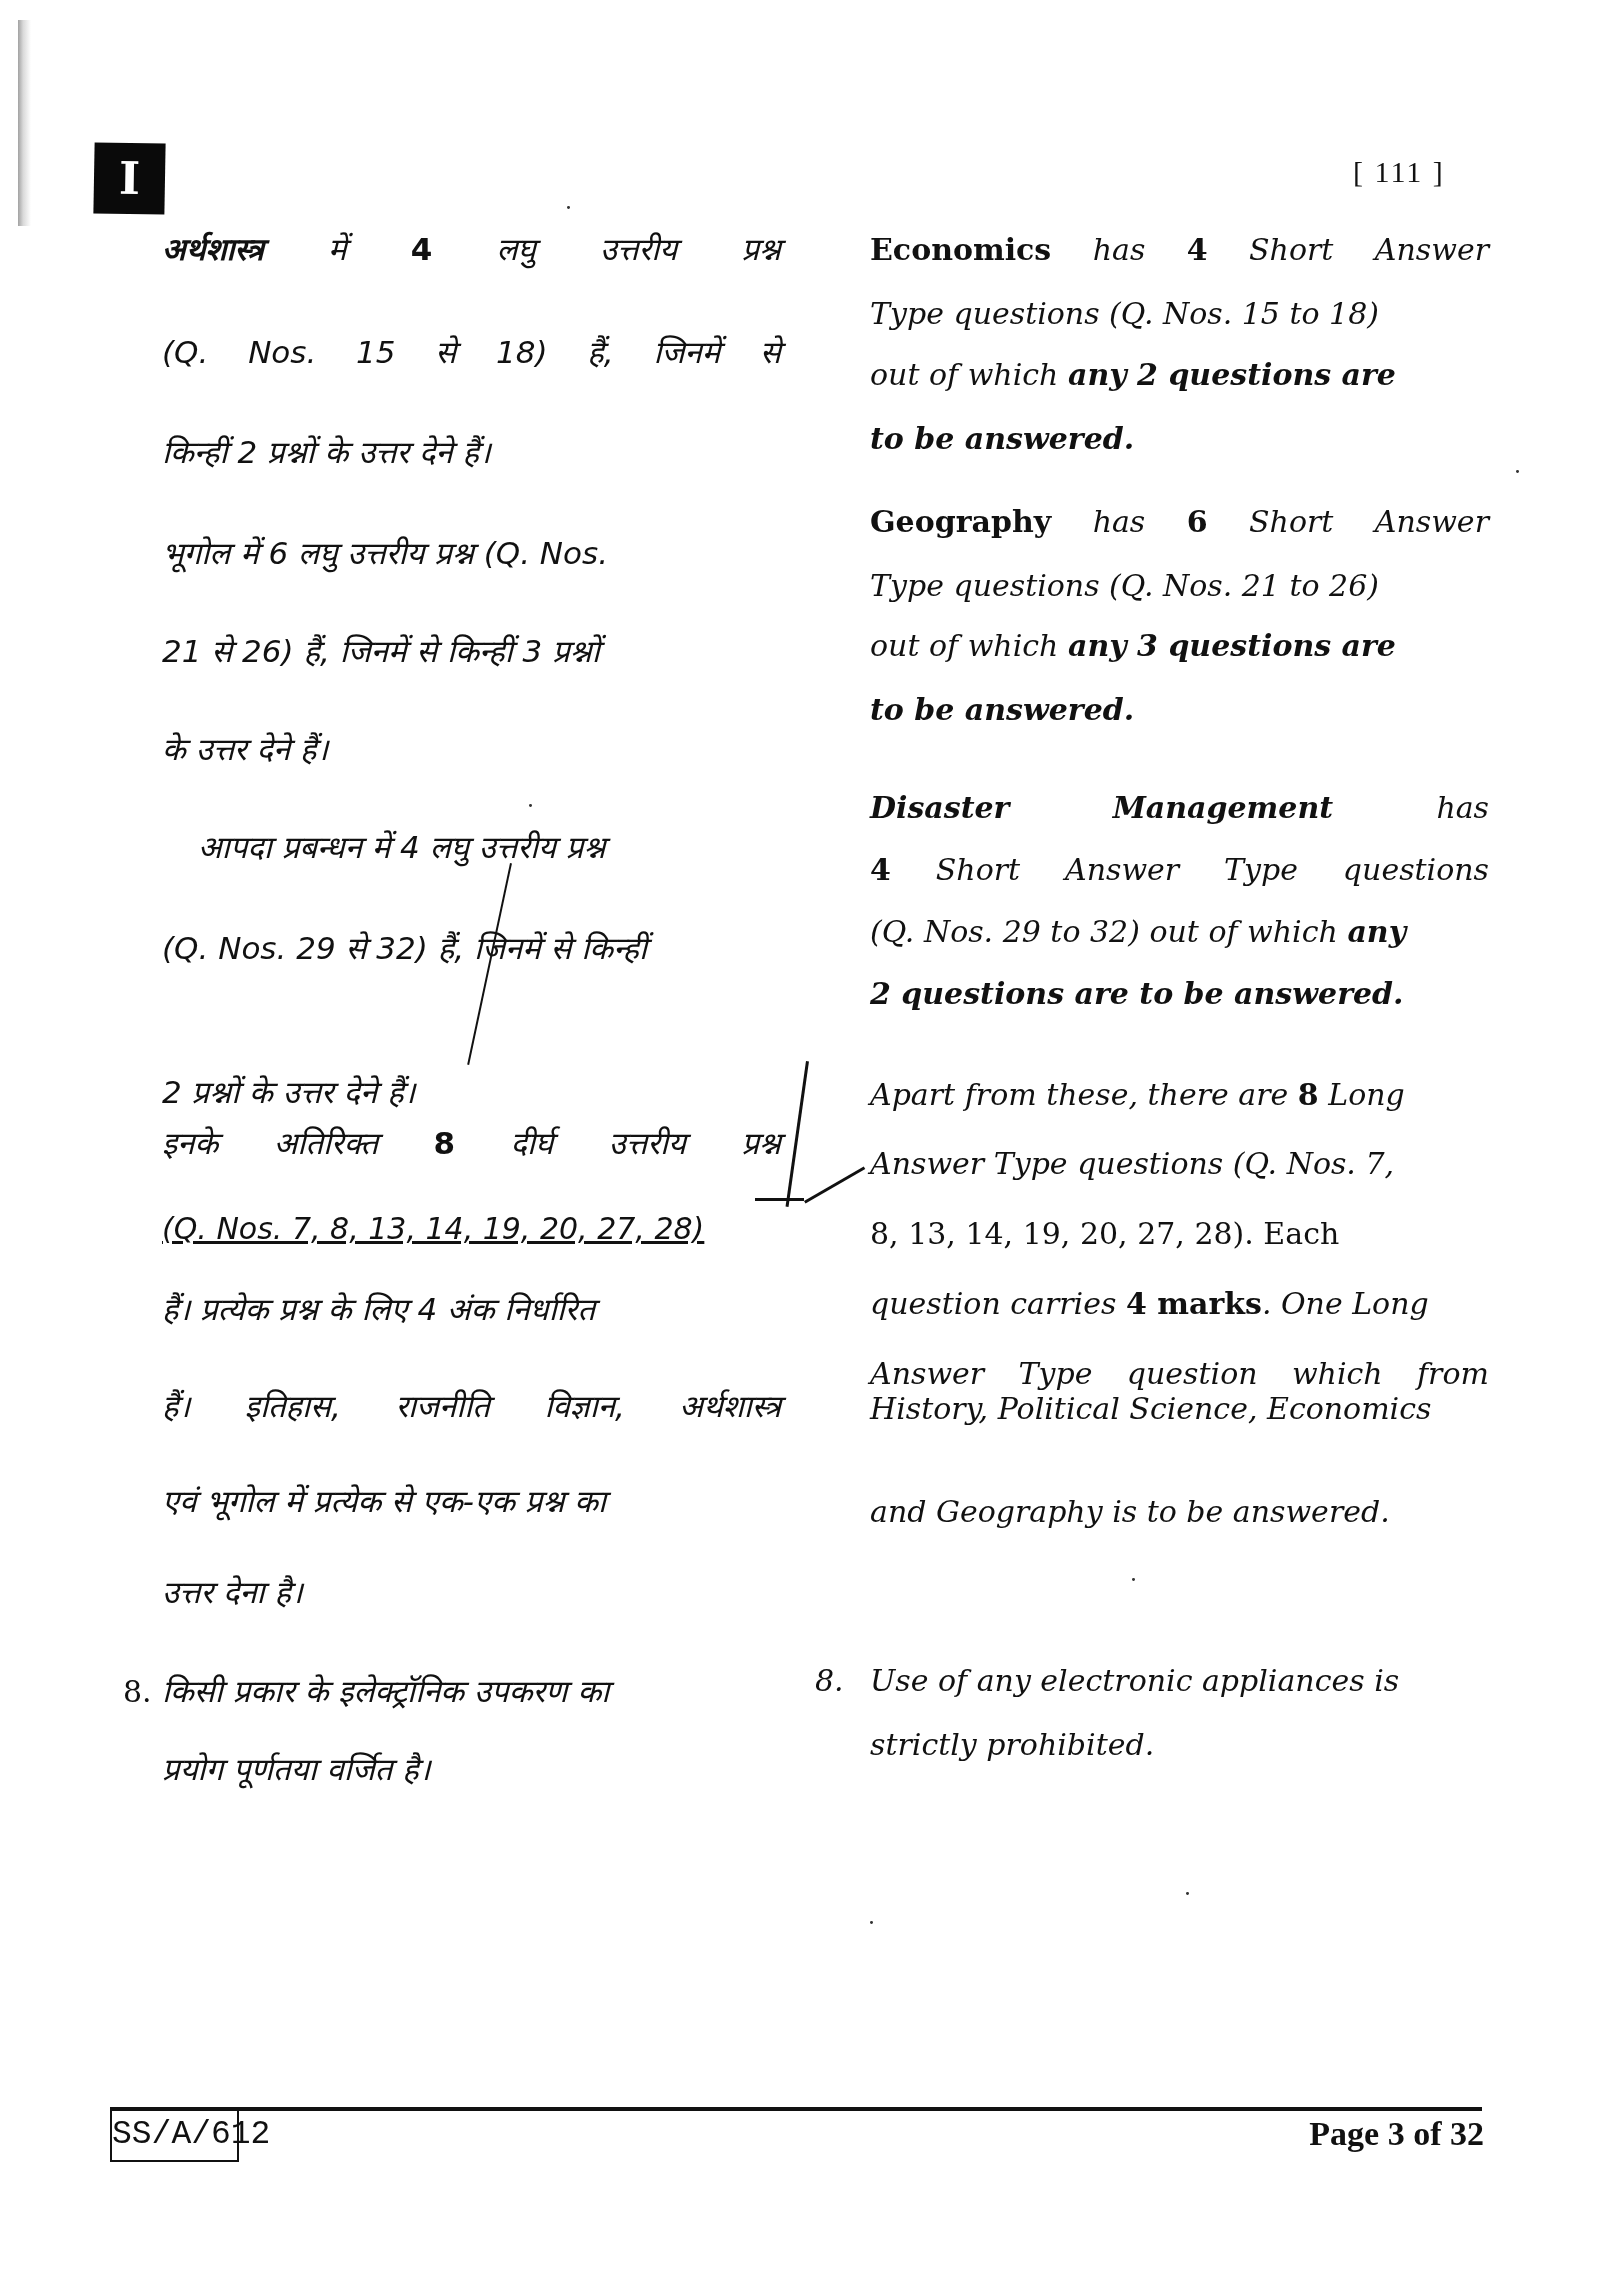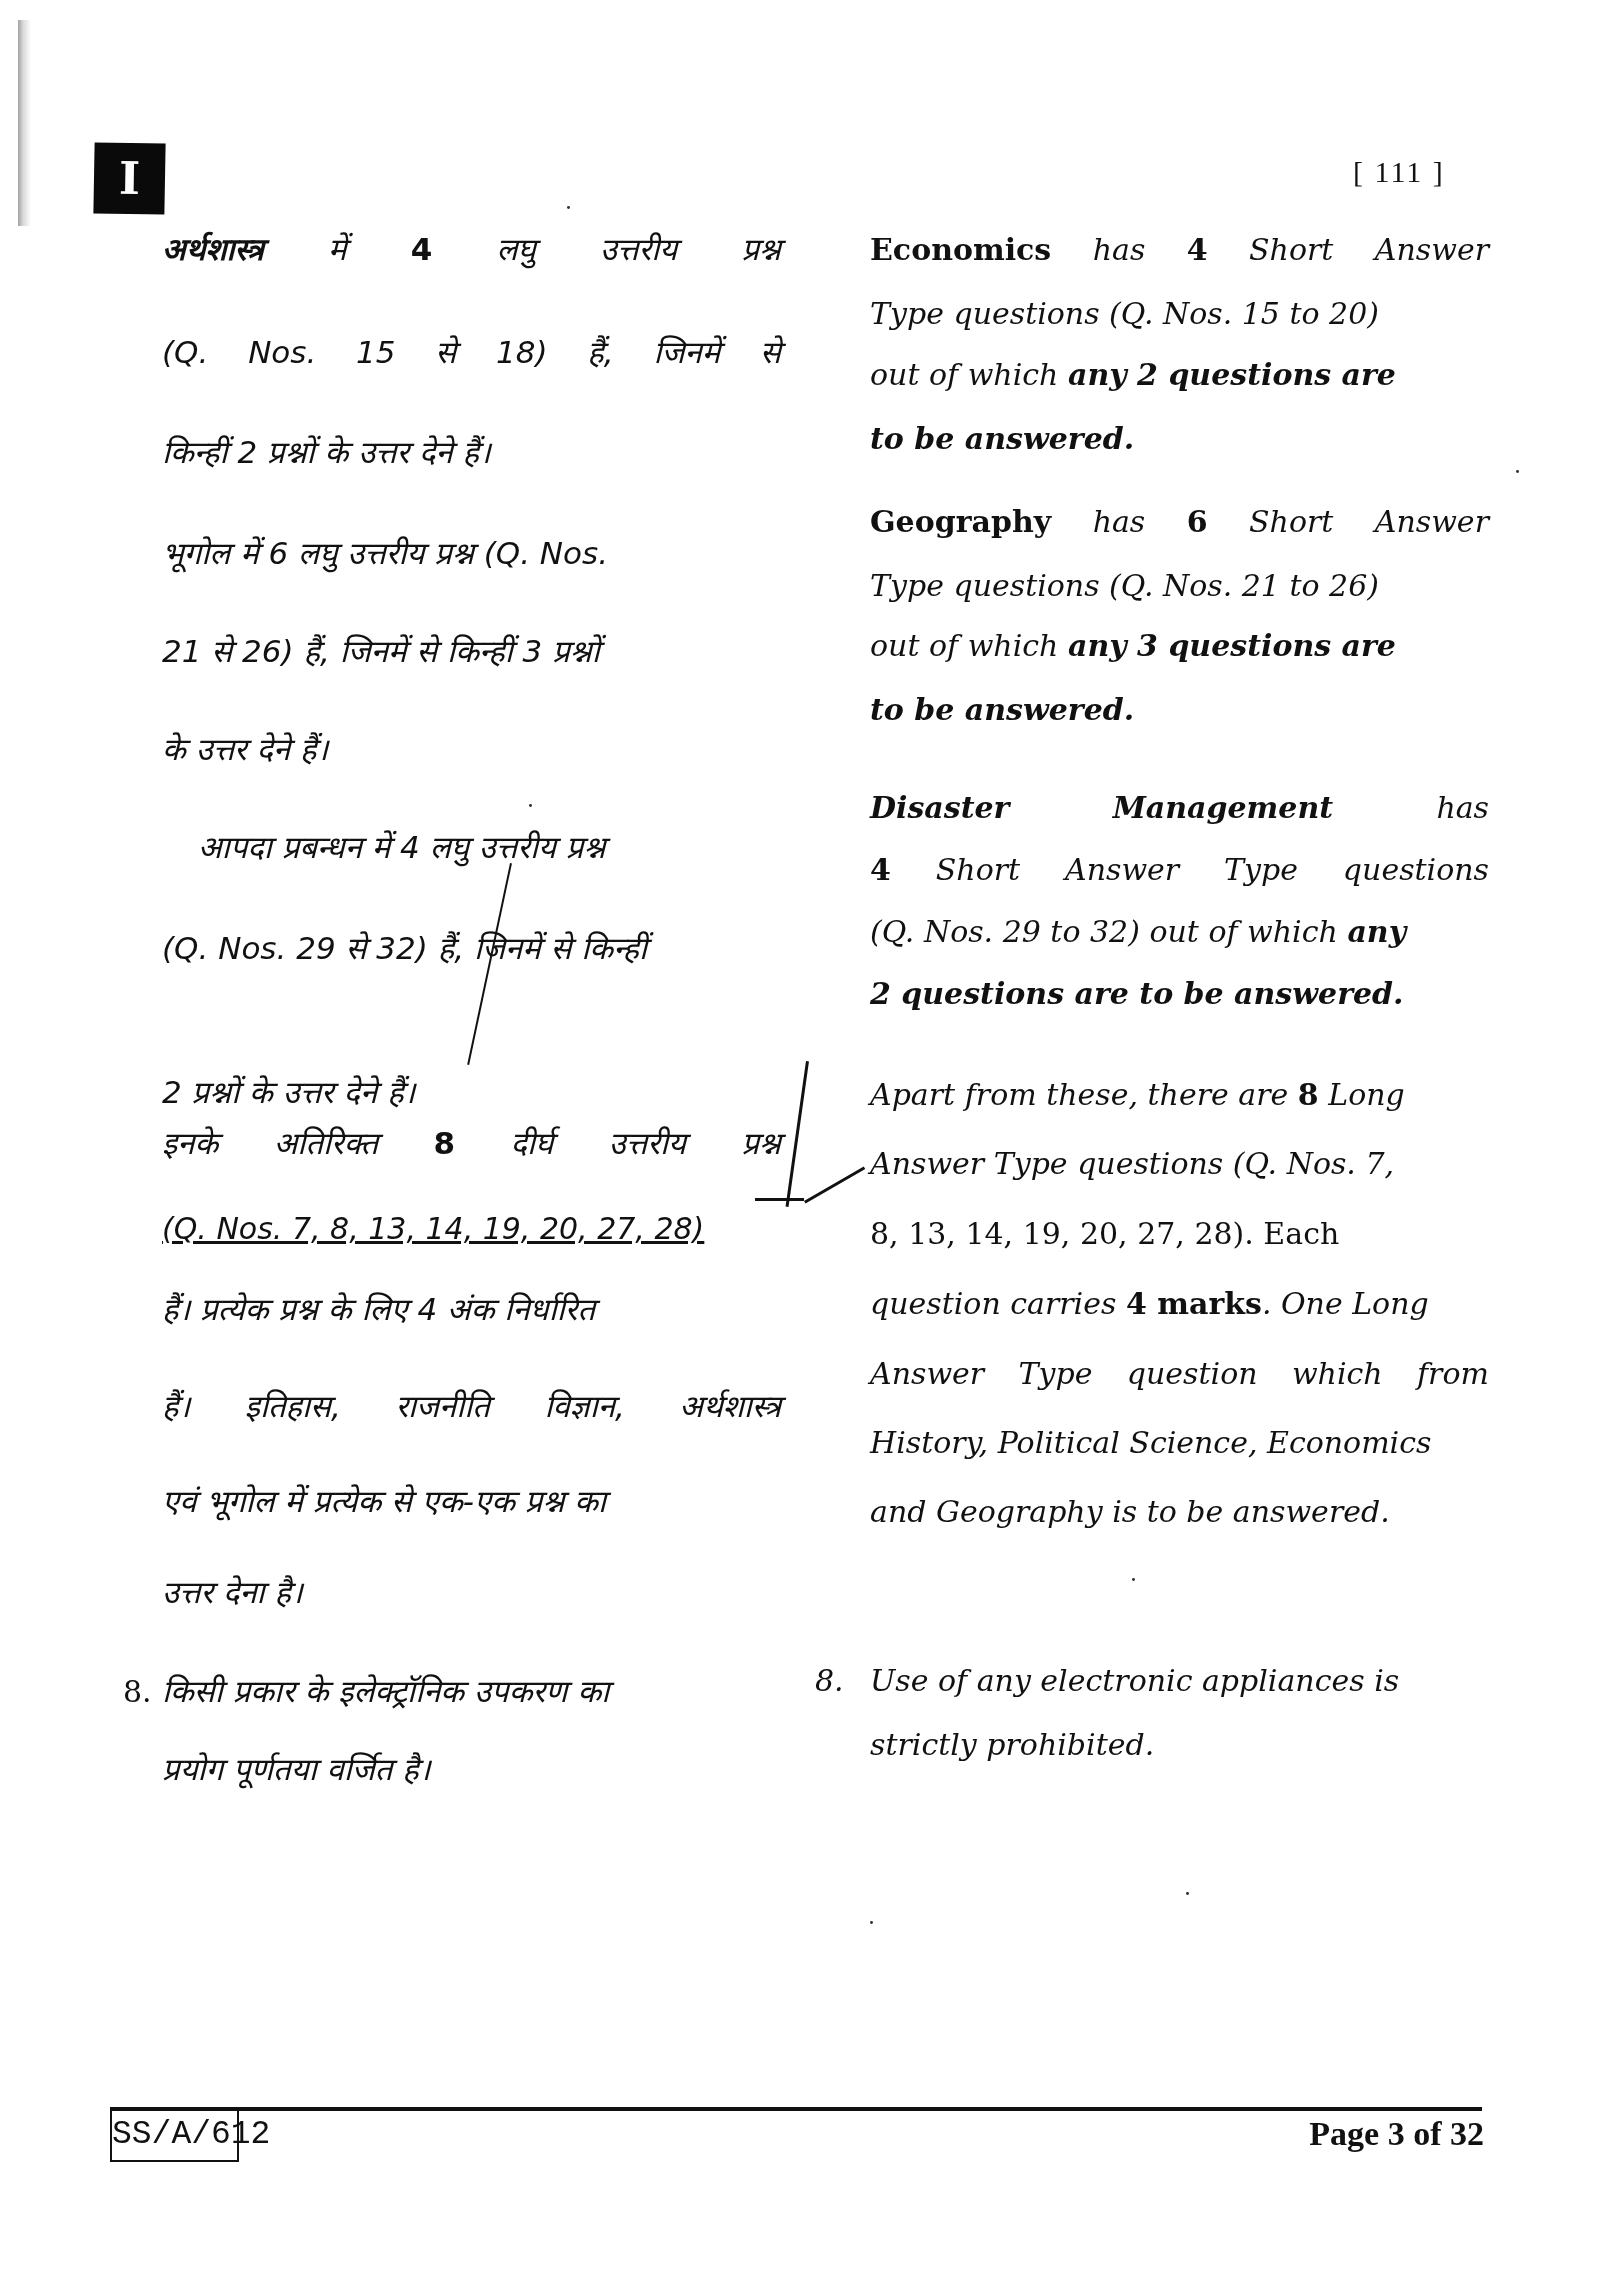--- a/index.html
+++ b/index.html
@@ -118,21 +118,21 @@
 
 <div class="col right-col en">
 
   <div class="line justify" style="top:230px;width:619px;">
     <span class="b" style="font-style:normal">Economics</span>
     <span>has</span>
     <span class="b" style="font-style:normal">4</span>
     <span>Short</span>
     <span>Answer</span>
   </div>
-  <div class="line" style="top:294px;">Type questions (Q. Nos. 15 to 20)</div>
+  <div class="line" style="top:294px;">Type questions (Q. Nos. 15 to 18)</div>
   <div class="line" style="top:355px;">
     <span>out of which</span>
     <span class="b">any 2 questions are</span>
   </div>
   <div class="line b" style="top:419px;">to be answered.</div>
 
   <div class="line justify" style="top:502px;width:619px;">
     <span class="b" style="font-style:normal">Geography</span>
     <span>has</span>
     <span class="b" style="font-style:normal">6</span>
@@ -175,21 +175,21 @@
     <span>question carries</span>
     <span class="b" style="font-style:normal">4 marks</span><span>. One Long</span>
   </div>
   <div class="line justify" style="top:1354px;width:619px;">
     <span>Answer</span>
     <span>Type</span>
     <span>question</span>
     <span>which</span>
     <span>from</span>
   </div>
-  <div class="line" style="top:1423px;">History, Political Science, Economics</div>
+  <div class="line" style="top:1389px;">History, Political Science, Economics</div>
   <div class="line" style="top:1492px;">and Geography is to be answered.</div>
 
   <div class="num" style="left:-55px;top:1661px;font-style:italic;">8.</div>
   <div class="line" style="top:1661px;">Use of any electronic appliances is</div>
   <div class="line" style="top:1725px;">strictly prohibited.</div>
 </div>
 
 <div class="mark-line" style="left:510px;top:863px;width:2px;height:206px;transform:rotate(12deg);"></div>
 <div class="mark-line" style="left:806px;top:1061px;width:2.9px;height:147px;transform:rotate(8deg);"></div>
 <div class="mark-line" style="left:755px;top:1198px;width:49px;height:2.9px;"></div>

